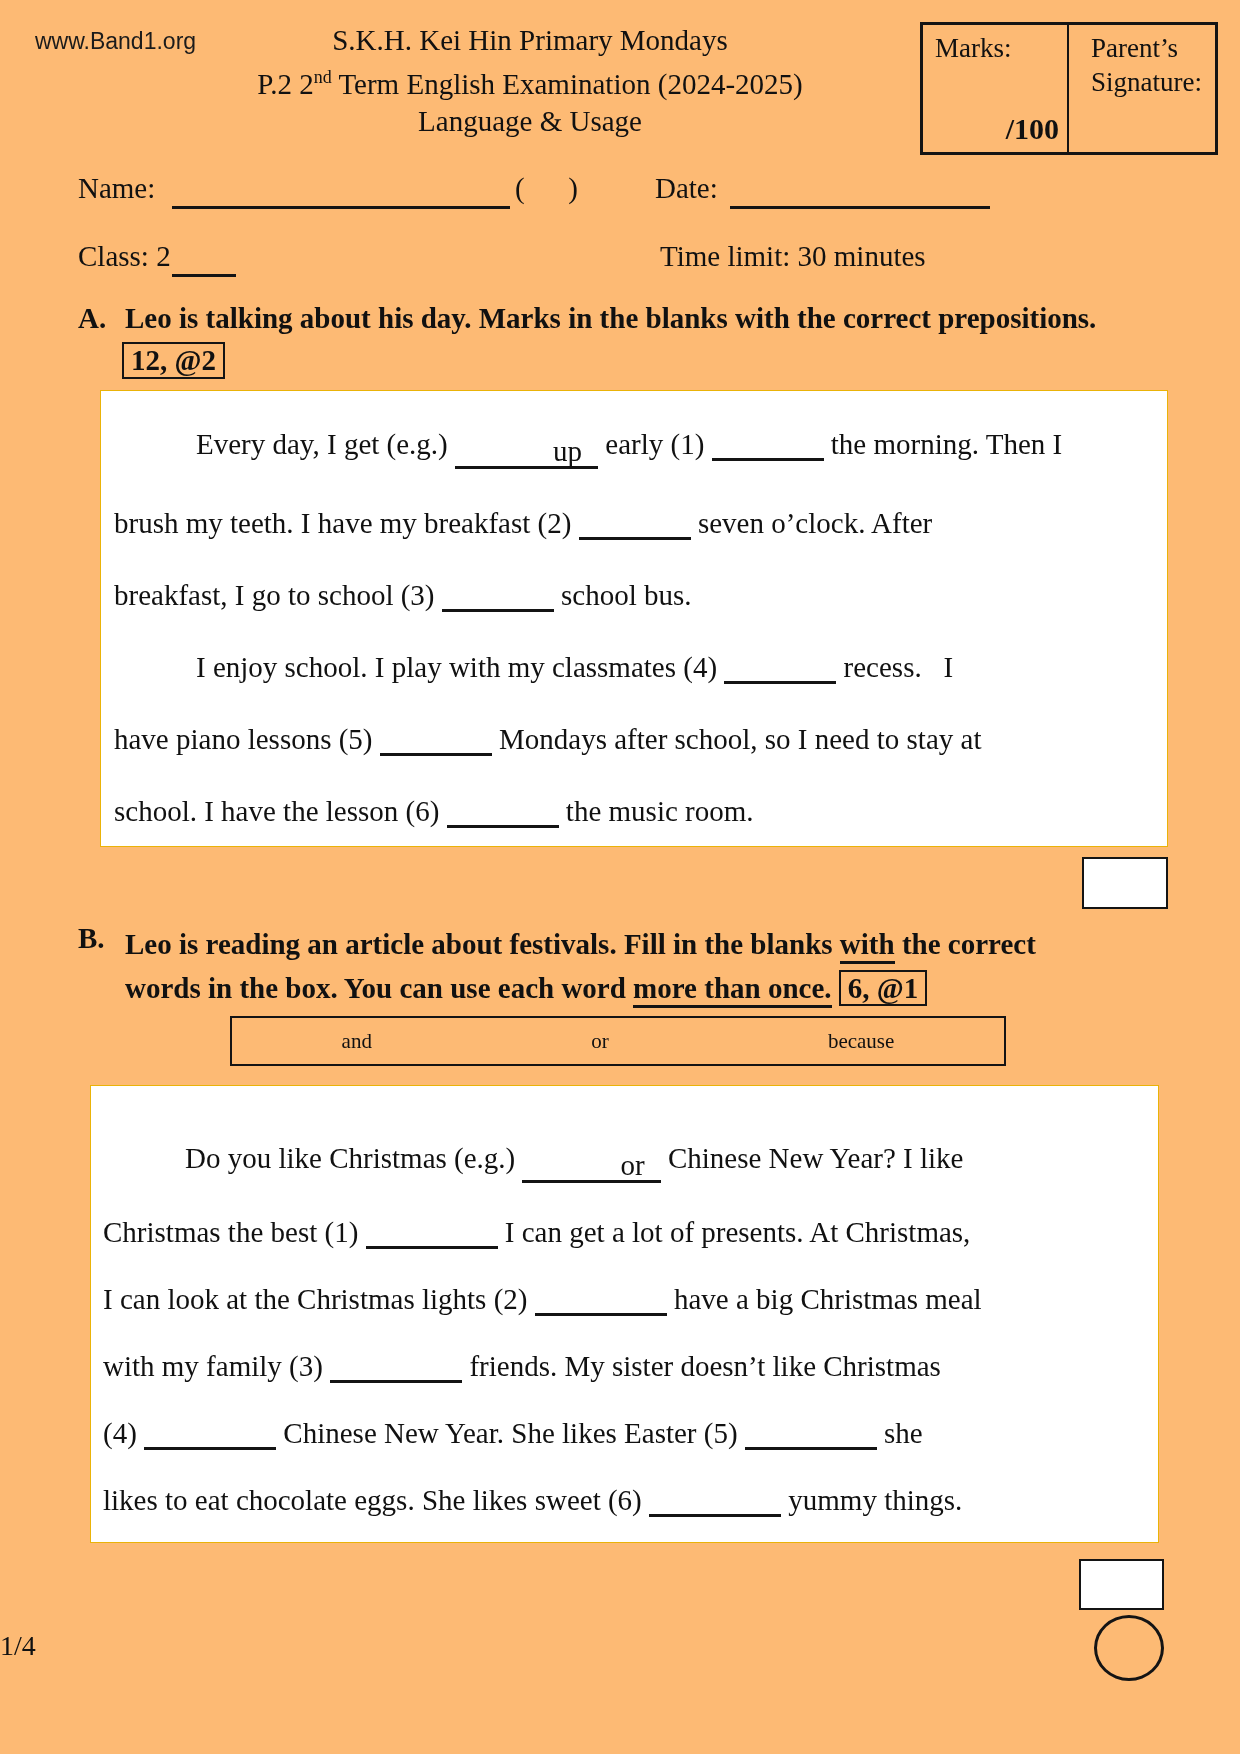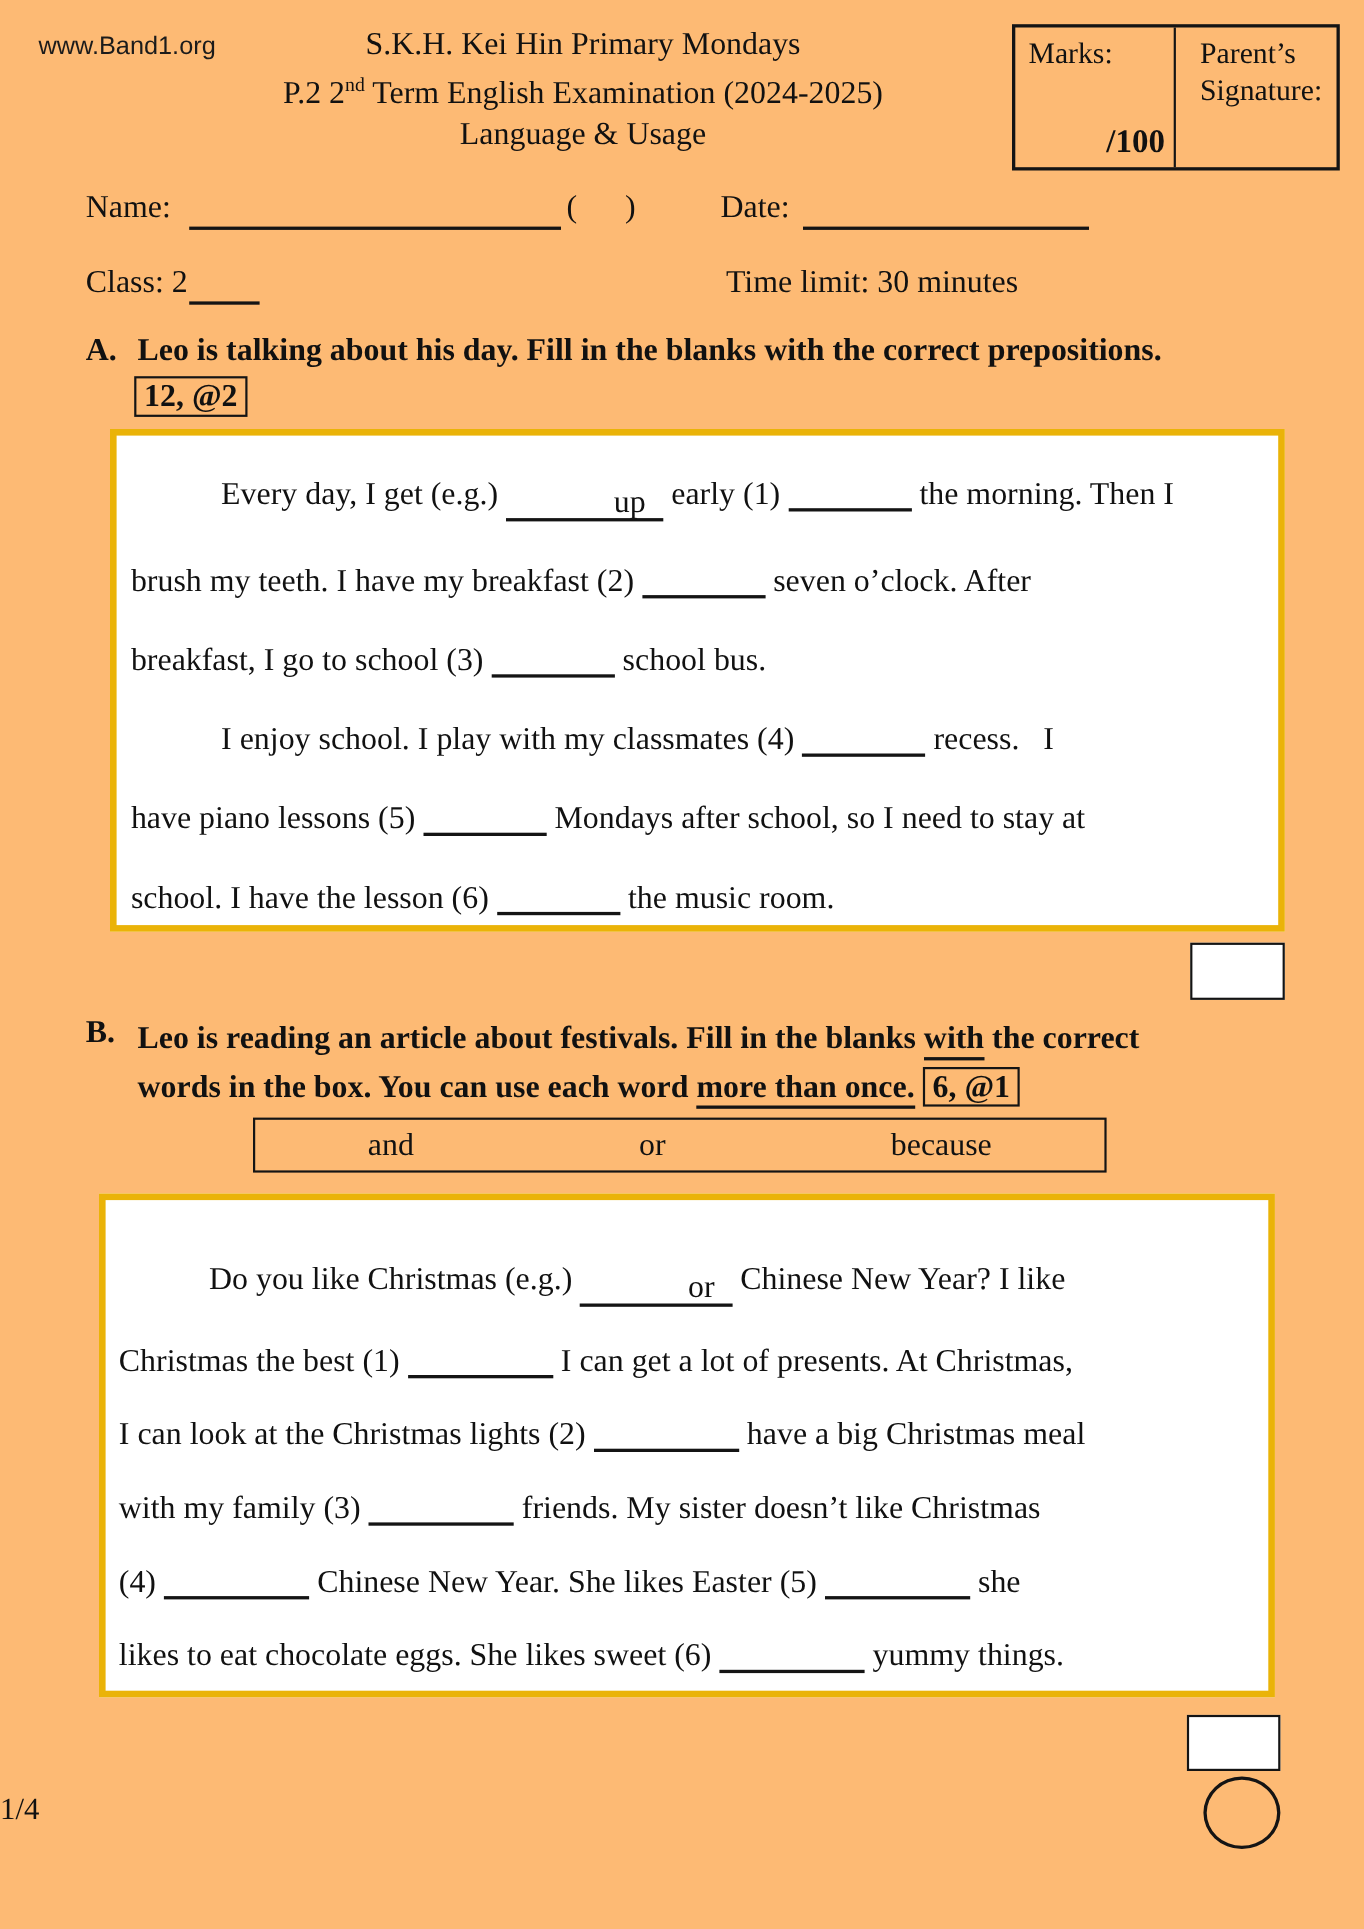--- a/index.html
+++ b/index.html
@@ -41,42 +41,42 @@
   .head-b .bline { display:block; line-height:44px; }
   .u { border-bottom:3.5px solid #141414; padding-bottom:1px; }
   .tagbox, .marks-tag {
     border:2.5px solid #141414; padding:0 7px; font-weight:bold; font-size:29px;
     white-space:nowrap;
   }
   .marks-tag { position:absolute; left:122px; top:342px; }
 
   
   .pbox {
-    position:absolute; border:6px solid #eab308; box-sizing:border-box; background:#fff;
+    position:absolute; border:1px solid #eab308; box-sizing:border-box; background:#fff;
   }
   .pbox-a { left:100px; top:390px; width:1068px; height:457px; padding:36px 18px 0 13px; }
   .pbox-b { left:90px;  top:1085px; width:1069px; height:458px; padding:55px 18px 0 12px; }
   .pline { font-size:29px; line-height:35px; white-space:nowrap; }
   .pbox-a .pline { margin-bottom:37px; }
   .pbox-b .pline { margin-bottom:32px; }
   .pline.indent { text-indent:82px; }
   .blank {
     display:inline-block; min-width:112px; height:30px; line-height:30px;
     border-bottom:3px solid #141414; text-align:center; vertical-align:-7px;
     font-size:29px;
   }
   .pbox-b .blank { min-width:132px; }
   .blank.answered { min-width:48px; padding:0 16px; }
 
   
   .word-bank {
     left:230px; top:1016px; width:776px; height:50px;
     border:2.5px solid #141414; box-sizing:border-box;
     display:flex; align-items:center; justify-content:space-around;
-    font-size:29px;
+    font-size:21px;
   }
 
   
   .score-box { position:absolute; border:2.5px solid #141414; background:#fff; }
   .score-a { left:1082px; top:857px;  width:82px; height:48px; }
   .score-b { left:1079px; top:1559px; width:81px; height:47px; }
   .stamp-circle {
     left:1094px; top:1615px; width:64px; height:60px;
     border:3px solid #141414; border-radius:50%;
   }
@@ -110,21 +110,21 @@
   <span class="lbl" style="left:515px; top:172px">(&nbsp;&nbsp;&nbsp;&nbsp;&nbsp;&nbsp;)</span>
   <span class="lbl" style="left:655px; top:172px">Date:</span>
   <span class="wline" style="left:730px; top:172px; width:260px"></span>
 
   <span class="lbl" style="left:78px; top:240px">Class: 2</span>
   <span class="wline" style="left:172px; top:240px; width:64px"></span>
   <span class="lbl" style="left:660px; top:240px">Time limit: 30 minutes</span>
 
   <div class="head-a">
     <span class="sec-label" style="top:302px">A.</span>
-    <span class="sec-instr" style="top:302px">Leo is talking about his day. Fill in the blanks with the correct prepositions.</span>
+    <span class="sec-instr" style="top:302px">Leo is talking about his day. Marks in the blanks with the correct prepositions.</span>
   </div>
   <span class="marks-tag">12, @2</span>
 
   <div class="pbox pbox-a">
       <div class="pline indent">Every day, I get (e.g.) <span class="blank answered">up</span> early (1) <span class="blank"></span> the morning. Then I</div>
       <div class="pline">brush my teeth. I have my breakfast (2) <span class="blank"></span> seven o’clock. After</div>
       <div class="pline">breakfast, I go to school (3) <span class="blank"></span> school bus.</div>
       <div class="pline indent">I enjoy school. I play with my classmates (4) <span class="blank"></span> recess.&nbsp;&nbsp; I</div>
       <div class="pline">have piano lessons (5) <span class="blank"></span> Mondays after school, so I need to stay at</div>
       <div class="pline">school. I have the lesson (6) <span class="blank"></span> the music room.</div>

